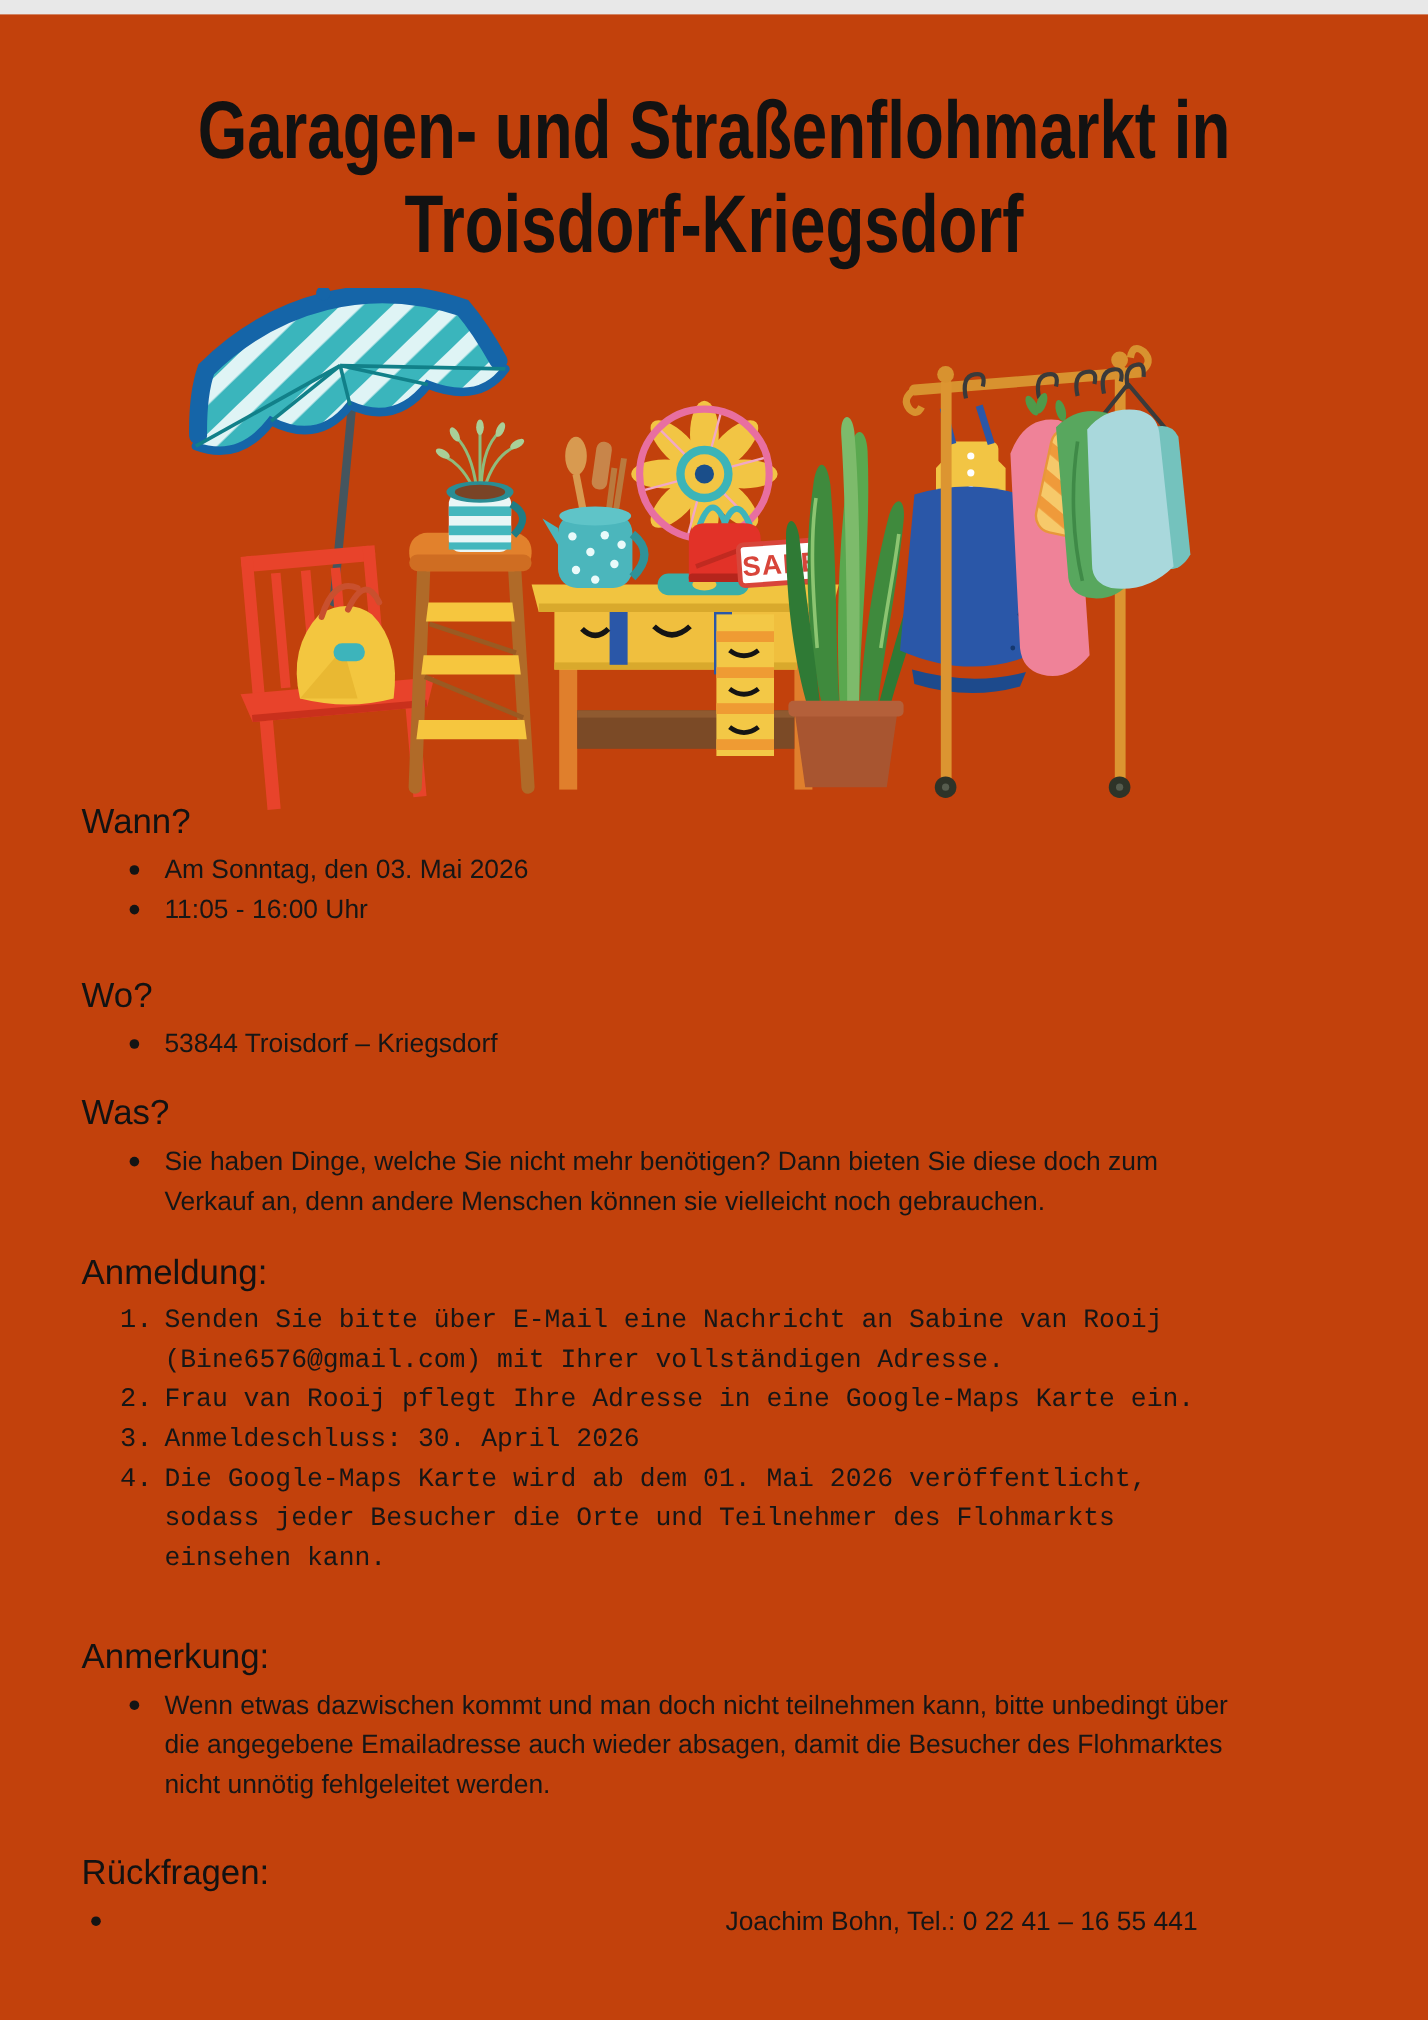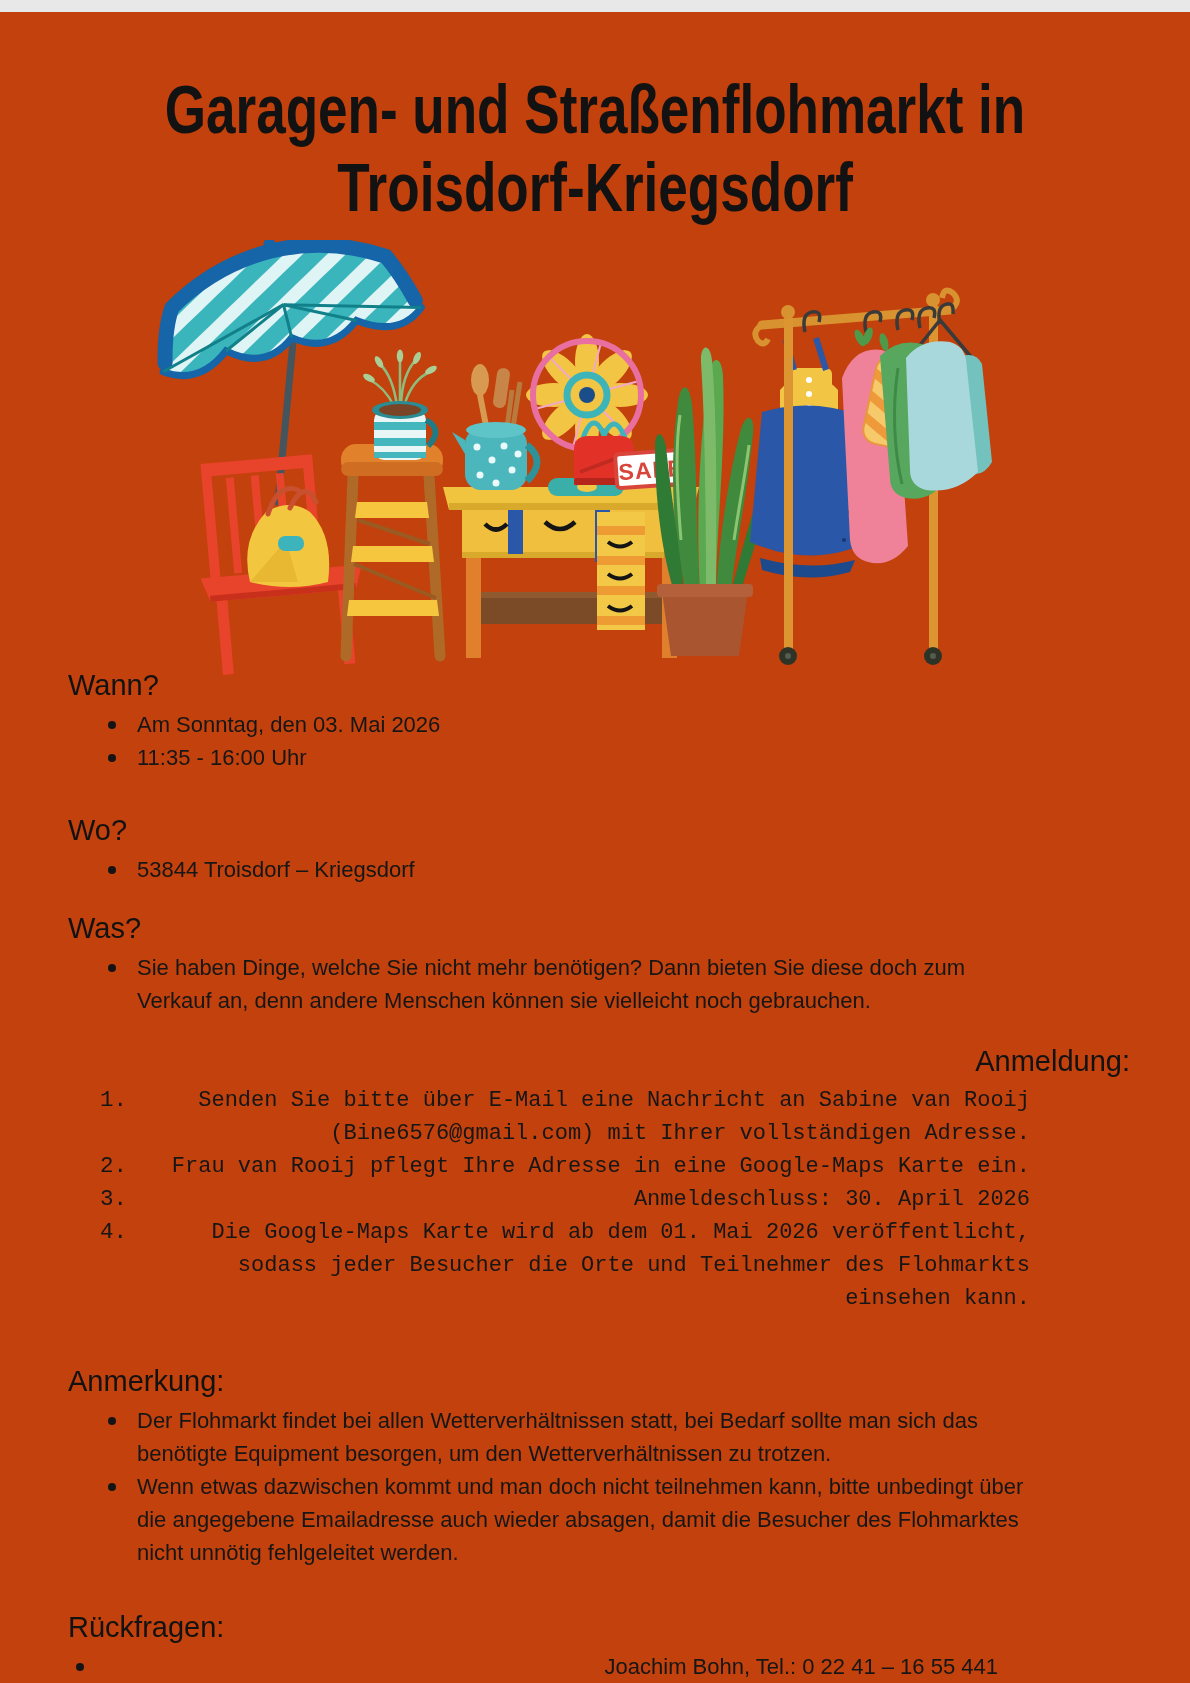--- a/index.html
+++ b/index.html
@@ -31,21 +31,21 @@
     border-radius:50%;background:#141414;
   }
   .sec ol li{counter-increment:num;font-family:Liberation Mono, monospace;}
   .sec ol li::before{
     content:counter(num) ".";position:absolute;left:32px;top:0;
     font-size:22.5px;line-height:33px;color:#161616;
   }
   .sec-wann{margin-top:-6px;}
   .sec-wo{margin-top:40px;}
   .sec-was{margin-top:26px;}
-  .sec-anmeldung{margin-top:28px;text-align:right;}
+  .sec-anmeldung{margin-top:28px;}
   .sec-anmerkung{margin-top:50px;}
   .sec-rueckfragen{margin-top:42px;}
   .sec-rueckfragen li{padding-left:37px;text-align:right;}
   .sec-rueckfragen ul li::before{left:8px;}
   .sale-text{
     font-family:"Liberation Sans","DejaVu Sans",sans-serif;
     font-weight:bold;font-size:23px;letter-spacing:1px;fill:#d8453a;
   }
 </style>
 </head>
@@ -307,21 +307,21 @@
       </g>
     </svg>
   </div>
 
   <div class="content">
 
     <section class="sec sec-wann">
       <h2>Wann?</h2>
       <ul>
         <li>Am Sonntag, den 03. Mai 2026</li>
-        <li>11:35 - 16:00 Uhr</li>
+        <li>11:05 - 16:00 Uhr</li>
       </ul>
     </section>
 
     <section class="sec sec-wo">
       <h2>Wo?</h2>
       <ul>
         <li>53844 Troisdorf – Kriegsdorf</li>
       </ul>
     </section>
 
@@ -338,21 +338,20 @@
         <li>Senden Sie bitte über E-Mail eine Nachricht an Sabine van Rooij (Bine6576@gmail.com) mit Ihrer vollständigen Adresse.</li>
         <li>Frau van Rooij pflegt Ihre Adresse in eine Google-Maps Karte ein.</li>
         <li>Anmeldeschluss: 30. April 2026</li>
         <li>Die Google-Maps Karte wird ab dem 01. Mai 2026 veröffentlicht, sodass jeder Besucher die Orte und Teilnehmer des Flohmarkts einsehen kann.</li>
       </ol>
     </section>
 
     <section class="sec sec-anmerkung">
       <h2>Anmerkung:</h2>
       <ul>
-        <li>Der Flohmarkt findet bei allen Wetterverhältnissen statt, bei Bedarf sollte man sich das benötigte Equipment besorgen, um den Wetterverhältnissen zu trotzen.</li>
         <li>Wenn etwas dazwischen kommt und man doch nicht teilnehmen kann, bitte unbedingt über die angegebene Emailadresse auch wieder absagen, damit die Besucher des Flohmarktes nicht unnötig fehlgeleitet werden.</li>
       </ul>
     </section>
 
     <section class="sec sec-rueckfragen">
       <h2>Rückfragen:</h2>
       <ul>
         <li>Joachim Bohn, Tel.: 0 22 41 – 16 55 441</li>
       </ul>
     </section>

